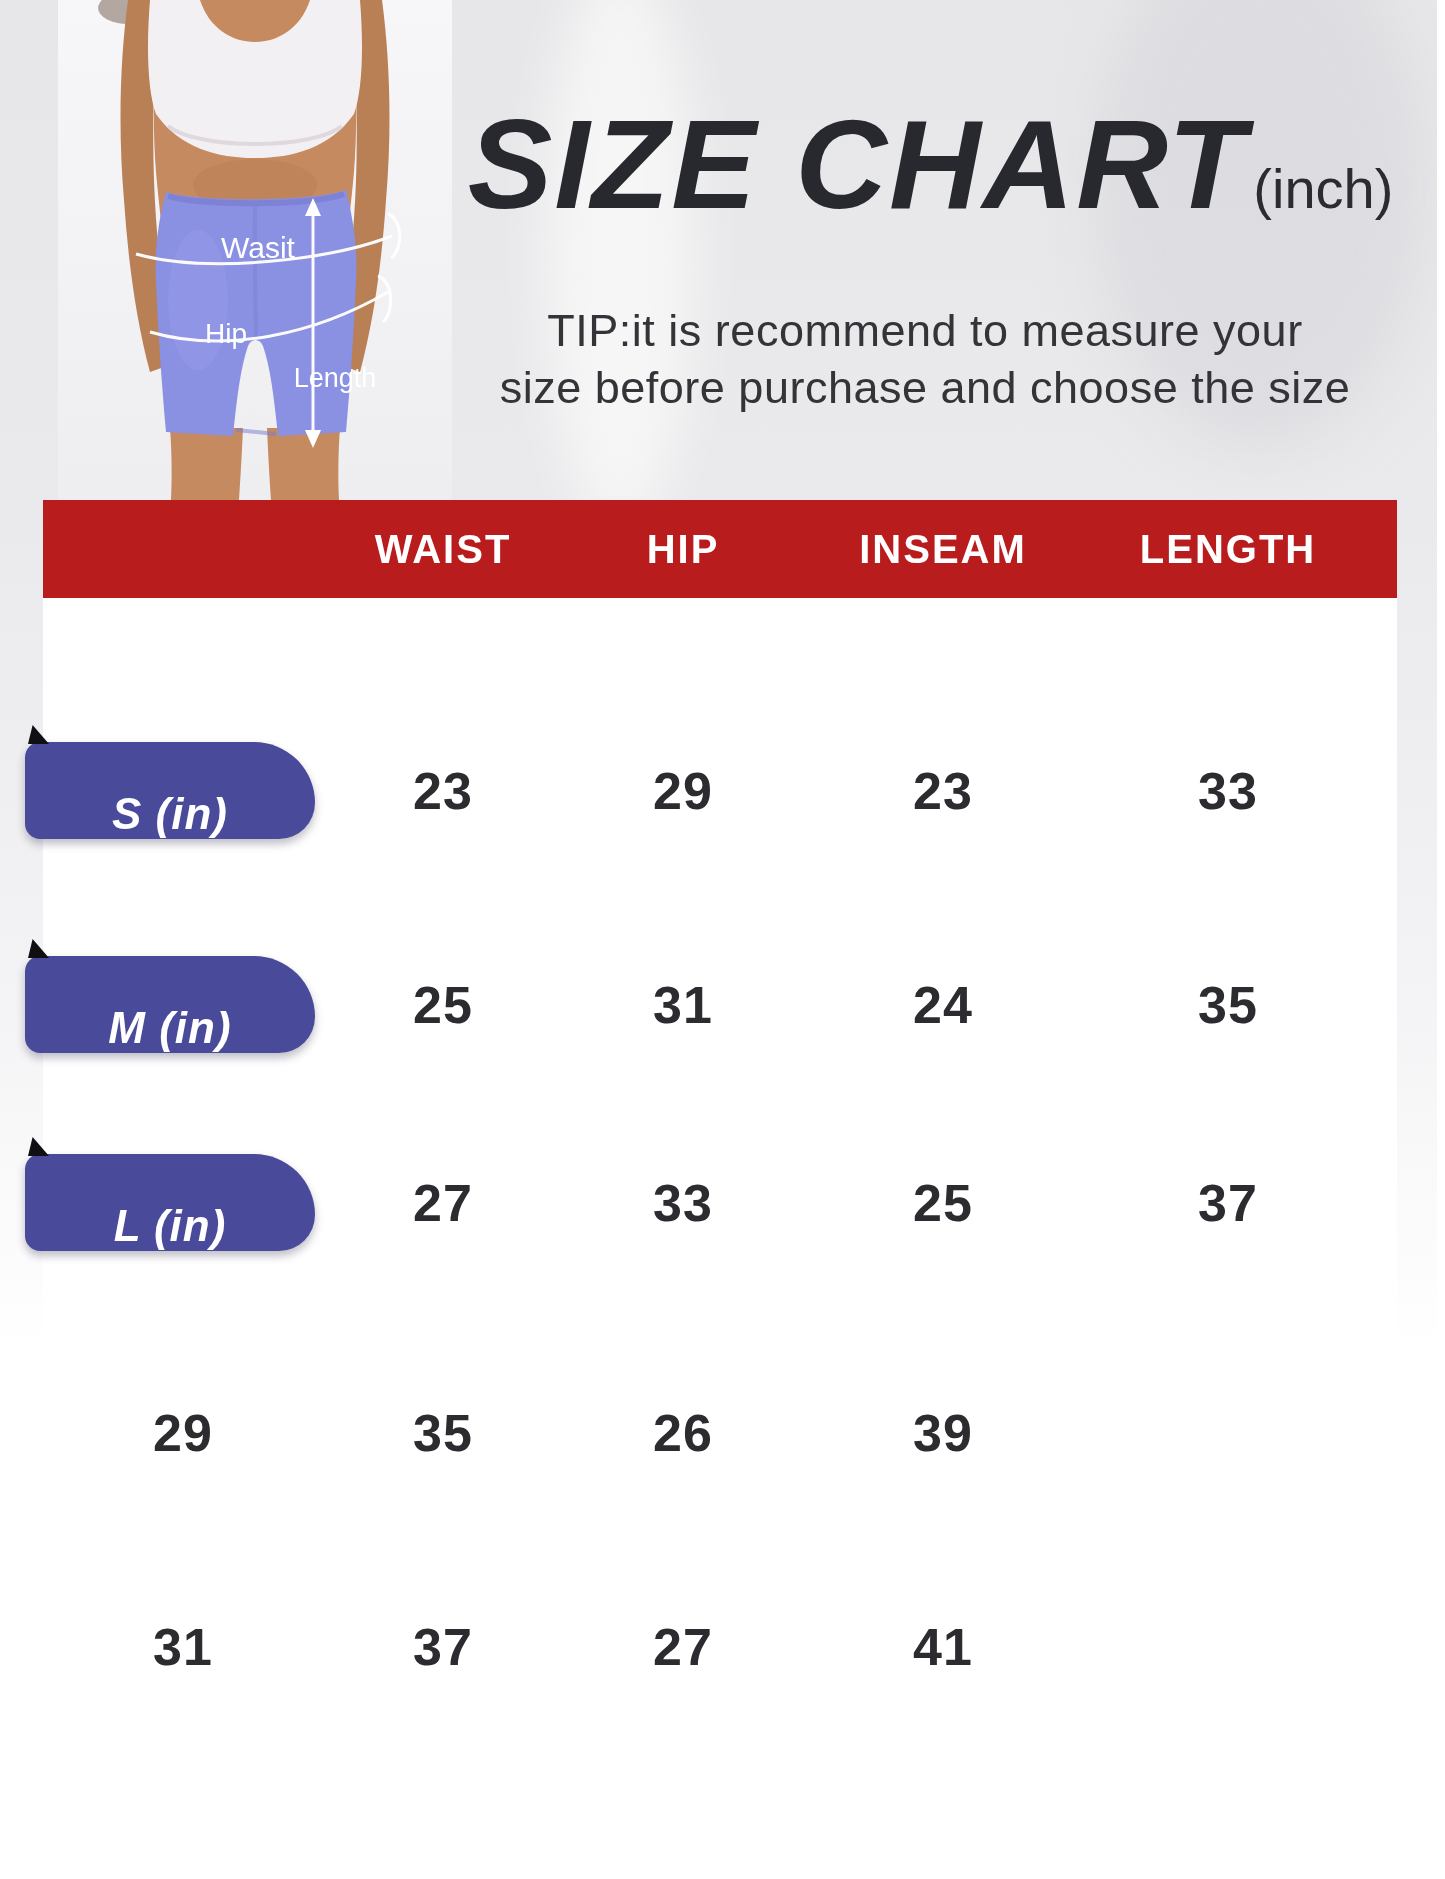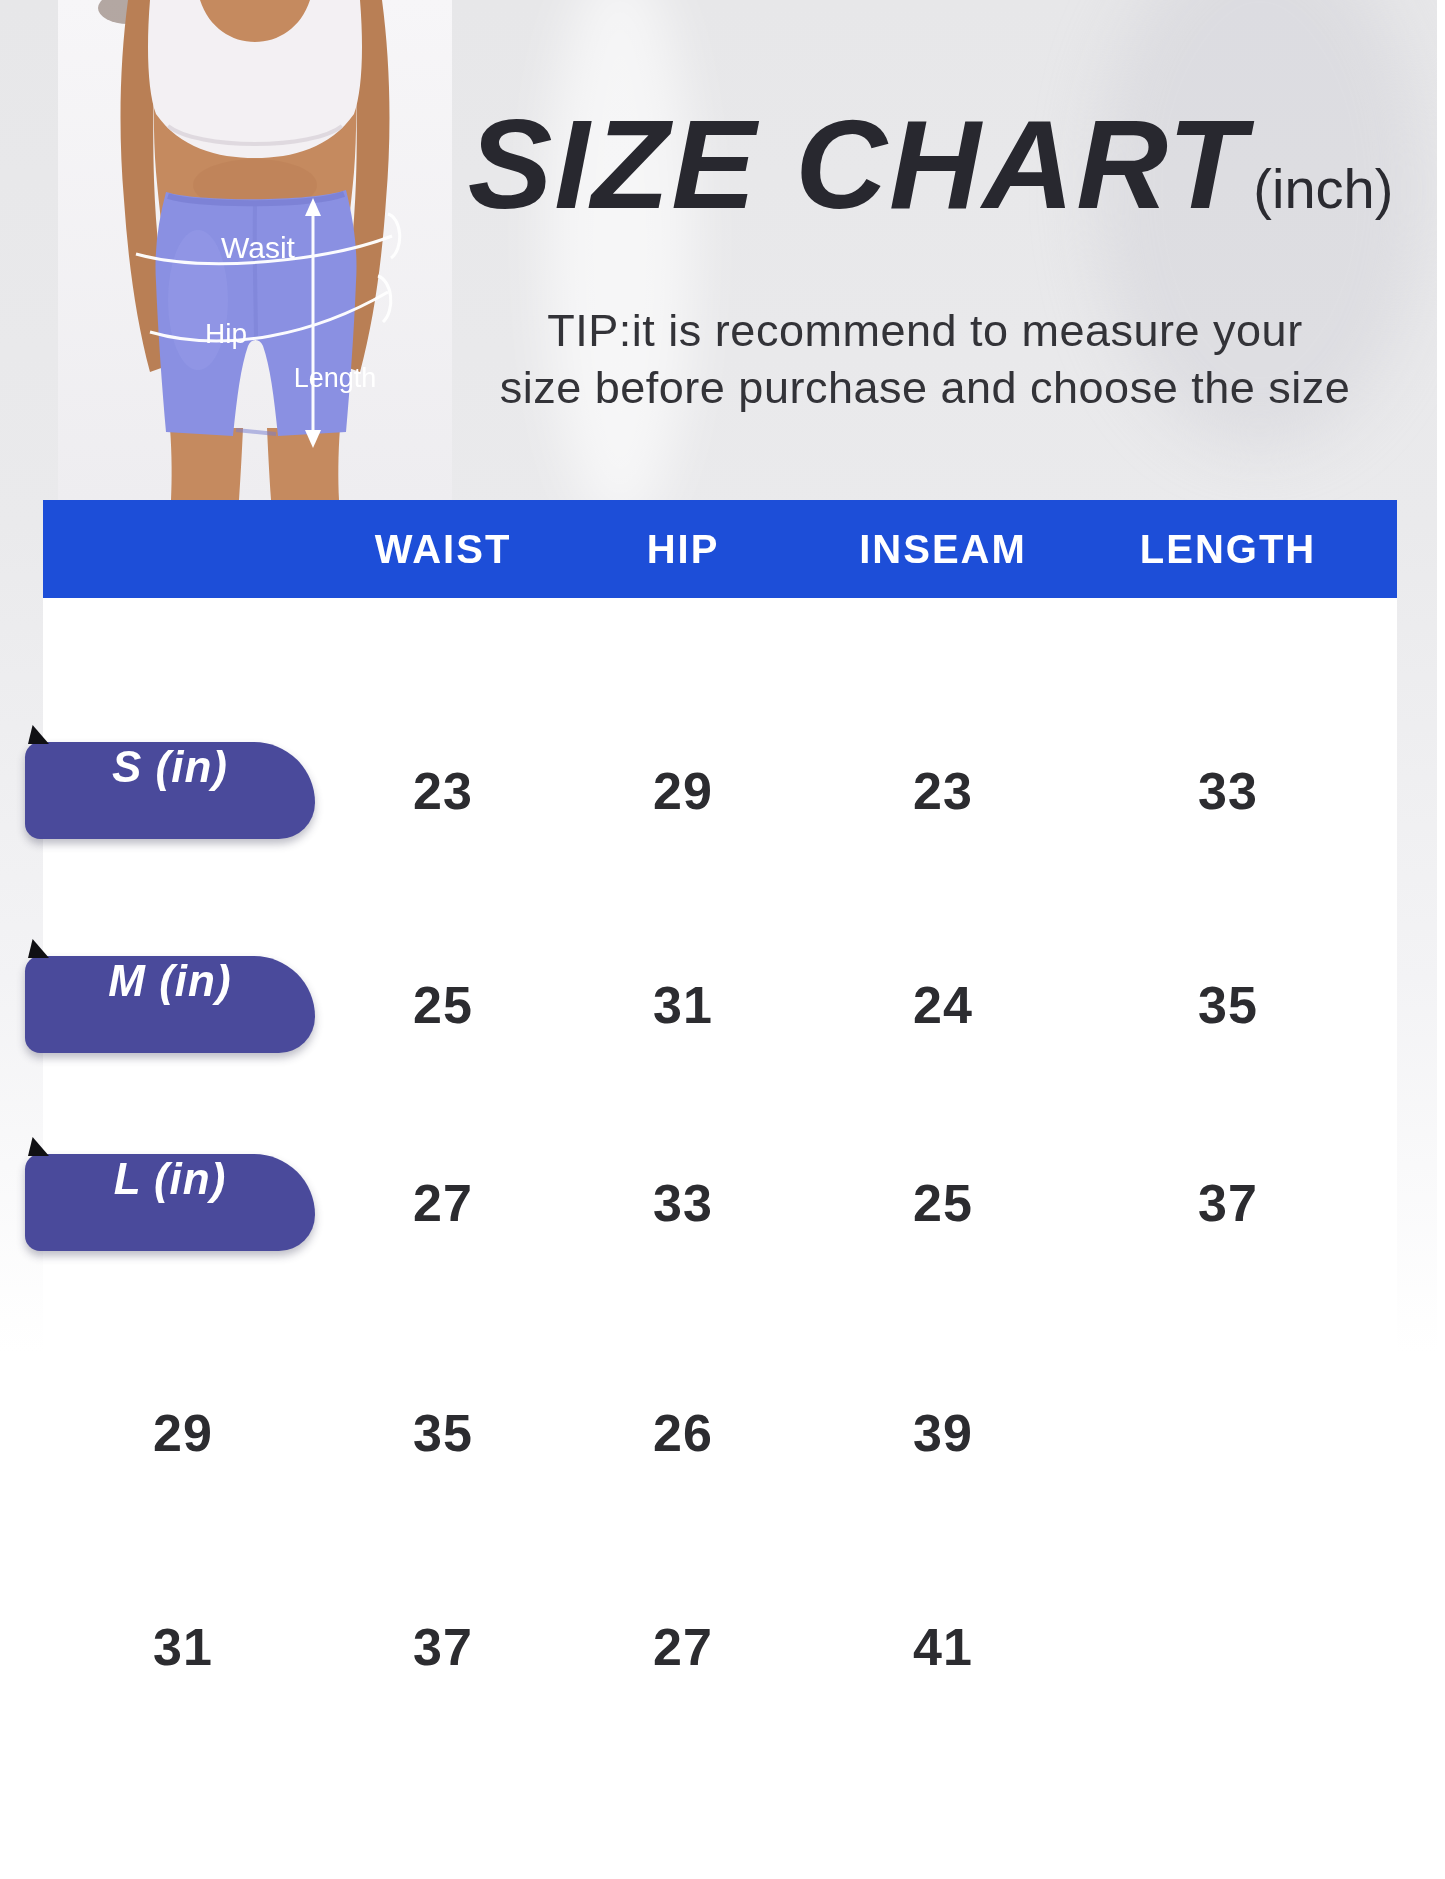--- a/index.html
+++ b/index.html
@@ -24,36 +24,36 @@
     font-size:127px; font-weight:700; font-style:italic; letter-spacing:2px;
     color:#28282f; line-height:1.08;
   }
   .title-unit { font-size:56px; font-weight:500; font-style:normal; color:#2b2b31; letter-spacing:0; margin-left:6px; }
   .tip { position:absolute; left:415px; top:303px; width:1020px; text-align:center;
     font-size:45px; line-height:1.26; color:#333338; font-weight:500; letter-spacing:0.5px; }
 
   
   .panel { position:absolute; left:43px; top:500px; width:1354px; height:1379px; background:#ffffff; }
   .cols { display:grid; grid-template-columns:280px 240px 240px 280px 290px 1fr; align-items:center; }
-  .band { height:98px; background:#1d4ed8; }
+  .band { height:98px; background:#b91c1c; }
   .band .hcell { text-align:center; color:#ffffff; font-weight:700; font-size:40px; letter-spacing:2px; }
 
   .size-row { position:absolute; left:0; width:100%; height:97px; }
   .size-row .cols { height:97px; }
   .row-s   { top:242px; }
   .row-m   { top:456px; }
   .row-l   { top:654px; }
   .row-xl  { top:884px; }
   .row-2xl { top:1098px; }
 
   .pill-cell { position:relative; height:97px; }
   .pill {
     position:absolute; left:-18px; top:0; width:290px; height:97px;
     background:#4a4a9b; border-radius:16px 64px 38px 16px;
-    display:flex; align-items:flex-start; justify-content:center;
+    display:flex; align-items:flex-end; justify-content:center;
     box-shadow:0 5px 8px rgba(40,40,70,0.30);
   }
   .pill-label { color:#ffffff; font-size:44px; font-weight:700; font-style:italic; letter-spacing:1px; }
   .pill-fold {
     position:absolute; left:3px; top:-17px; width:21px; height:19px;
     background:#101014; clip-path:polygon(22% 0, 100% 100%, 0 100%);
   }
   .vcell { text-align:center; font-size:52px; color:#2c2c30; font-weight:700; letter-spacing:1px; }
 </style>
 </head>

